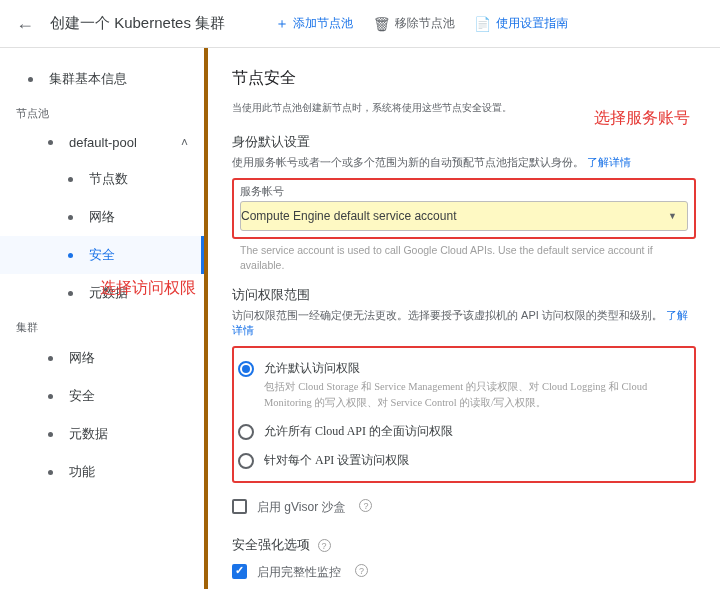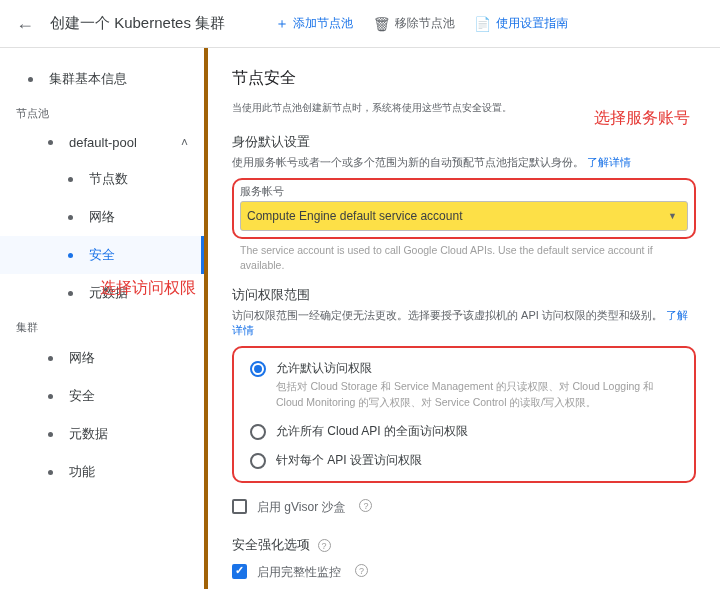--- a/index.html
+++ b/index.html
@@ -21,26 +21,26 @@
 .side-item.active { color: #1a73e8; border-right: 3px solid #1a73e8; background: #f5f9ff; }
 .side-item.active .bullet { background: #1a73e8; }
 .side-item .chevron { margin-left: auto; color: #5f6368; font-size: 12px; }
 .main { flex: 1; padding: 20px 24px 20px 24px; position: relative; }
 .section-title { font-size: 16px; color: #202124; margin-bottom: 12px; }
 .section-desc { font-size: 10px; color: #5f6368; margin-bottom: 18px; }
 .subsection-title { font-size: 13px; font-weight: 500; color: #3c4043; margin-bottom: 4px; }
 .subsection-desc { font-size: 11px; color: #5f6368; margin-bottom: 8px; }
 .link { color: #1a73e8; cursor: pointer; }
 .red-annot { position: absolute; color: #e53935; font-size: 16px; font-weight: 500; pointer-events: none; }
-.box-red { border: 2px solid #e53935; border-radius: 10px; padding: 4px 6px 6px; margin-bottom: 4px; }
+.box-red { border: 2px solid #e53935; border-radius: 3px; padding: 4px 6px 6px; margin-bottom: 4px; }
 .select-label { font-size: 11px; color: #5f6368; margin-bottom: 2px; }
-.select { border: 1px solid #bdbdbd; border-radius: 3px; padding: 7px 28px 7px 6px; font-size: 12px; color: #3c4043; background: #fde047; cursor: pointer; position: relative; }
+.select { border: 1px solid #bdbdbd; border-radius: 3px; padding: 7px 28px 7px 0; font-size: 12px; color: #3c4043; background: #fef9c3; cursor: pointer; position: relative; }
 .select::after { content: "▼"; position: absolute; right: 10px; top: 50%; transform: translateY(-50%); font-size: 9px; color: #5f6368; }
 .helper-text { font-size: 10.5px; color: #9e9e9e; margin: 4px 0 14px 8px; line-height: 1.4; }
-.radio-group { padding: 6px 12px; }
+.radio-group { padding: 6px 0; font-family: Liberation Serif, serif; }
 .radio-item { display: flex; align-items: flex-start; gap: 10px; padding: 6px 4px; cursor: pointer; }
 .radio { width: 16px; height: 16px; border: 2px solid #5f6368; border-radius: 50%; flex-shrink: 0; margin-top: 1px; position: relative; }
 .radio.checked { border-color: #1a73e8; }
 .radio.checked::after { content: ""; position: absolute; width: 8px; height: 8px; background: #1a73e8; border-radius: 50%; top: 2px; left: 2px; }
 .radio-label { font-size: 12px; color: #3c4043; }
 .radio-sub { font-size: 10.5px; color: #9e9e9e; margin-top: 2px; line-height: 1.5; }
 .checkbox-item { display: flex; align-items: flex-start; gap: 10px; padding: 6px 0; cursor: pointer; }
 .checkbox { width: 15px; height: 15px; border: 2px solid #5f6368; border-radius: 2px; flex-shrink: 0; position: relative; }
 .checkbox.checked { background: #1a73e8; border-color: #1a73e8; }
 .checkbox.checked::after { content: "✓"; position: absolute; color: #fff; font-size: 11px; top: -2px; left: 1px; font-weight: bold; }

